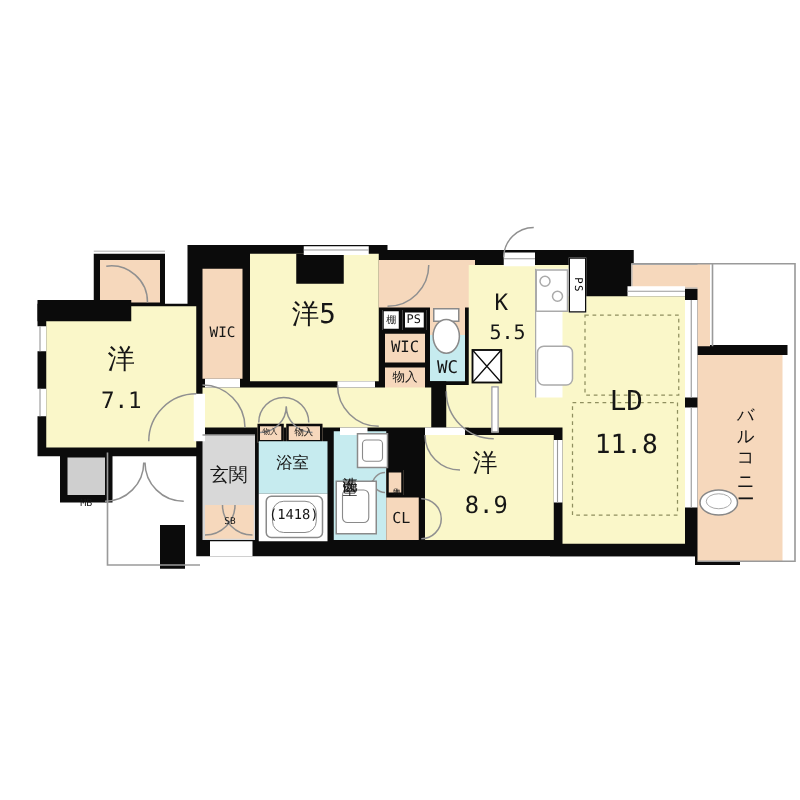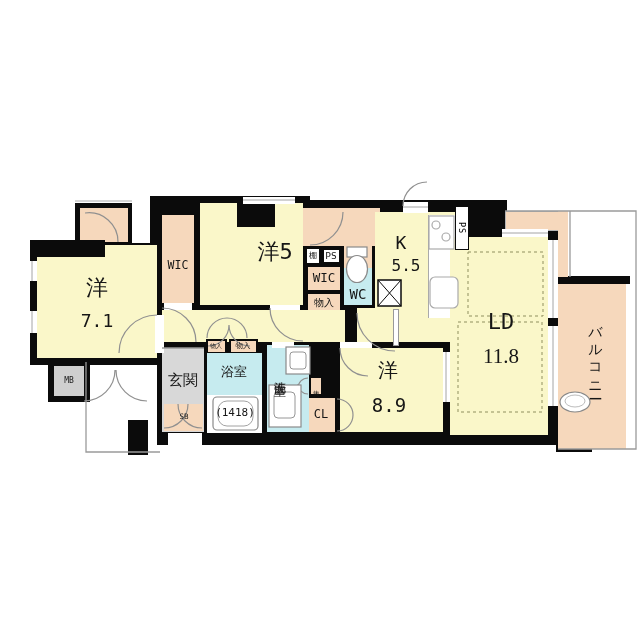--- a/index.html
+++ b/index.html
@@ -142,40 +142,40 @@
     </g>
 
     <g stroke="#9a9a9a" stroke-width="0.9">
       <path d="M32,261 V281 M32,311 V333 M243,200 H295 M403,207 H428 M502,233 H548 M553,240 V318 M553,326 V406 M446,352 V402"></path>
     </g>
   </svg>
 
   <div class="lab" style="left:97px;top:288px;font-size:22px;">洋</div>
   <div class="lab" style="left:97px;top:321px;font-size:18px;">7.1</div>
   <div class="lab" style="left:178px;top:266px;font-size:11.5px;">WIC</div>
-  <div class="lab" style="left:251px;top:252px;font-size:22px;margin-left:24px;">洋5</div>
+  <div class="lab" style="left:251px;top:252px;font-size:22px;">洋5</div>
   <div class="lab" style="left:313px;top:256px;font-size:8px;">棚</div>
   <div class="lab" style="left:331px;top:256px;font-size:9.5px;">PS</div>
   <div class="lab" style="left:324px;top:278px;font-size:12.5px;">WIC</div>
   <div class="lab" style="left:324px;top:303px;font-size:10px;">物入</div>
   <div class="lab" style="left:358px;top:294px;font-size:14px;">WC</div>
   <div class="lab" style="left:401px;top:243px;font-size:18px;">K</div>
   <div class="lab" style="left:406px;top:266px;font-size:16px;">5.5</div>
   <div class="abs" style="left:455px;top:206px;width:14px;height:44px;background:#fff;border:1.5px solid #0b0b0b;box-sizing:border-box;display:flex;align-items:center;justify-content:center;">
      <span class="vert" style="position:absolute;left:50%;top:50%;font-size:8.5px;letter-spacing:1px;">PS</span>
   </div>
   <div class="lab" style="left:501px;top:322px;font-size:22px;">LD</div>
-  <div class="lab" style="left:501px;top:356px;font-size:21px;font-family:Liberation Serif, serif;">11.8</div>
+  <div class="lab" style="left:501px;top:356px;font-size:21px;">11.8</div>
   <div class="lab vert" style="left:596px;top:355px;font-size:14px;letter-spacing:3px;">バルコニー</div>
   <div class="lab" style="left:183px;top:380px;font-size:15px;">玄関</div>
   <div class="lab" style="left:184px;top:417px;font-size:7.5px;">SB</div>
   <div class="lab" style="left:234px;top:371px;font-size:13px;">浴室</div>
   <div class="lab" style="left:235px;top:388px;font-size:11px;margin-top:24px;">(1418)</div>
   <div class="lab vert" style="left:280px;top:374px;font-size:12px;letter-spacing:1px;">洗面室</div>
   <div class="lab" style="left:216px;top:346px;font-size:6px;">物入</div>
   <div class="lab" style="left:243px;top:346px;font-size:7.5px;">物入</div>
   <div class="lab vert" style="left:316px;top:386px;font-size:5.5px;">物入</div>
   <div class="lab" style="left:321px;top:414px;font-size:12px;">CL</div>
   <div class="lab" style="left:388px;top:370px;font-size:20px;">洋</div>
   <div class="lab" style="left:389px;top:405px;font-size:19px;">8.9</div>
-  <div class="lab" style="left:69px;top:381px;font-size:8px;">MB</div>
+  <div class="lab" style="left:69px;top:403px;font-size:8px;">MB</div>
 
 </div>
 
 </body></html>

